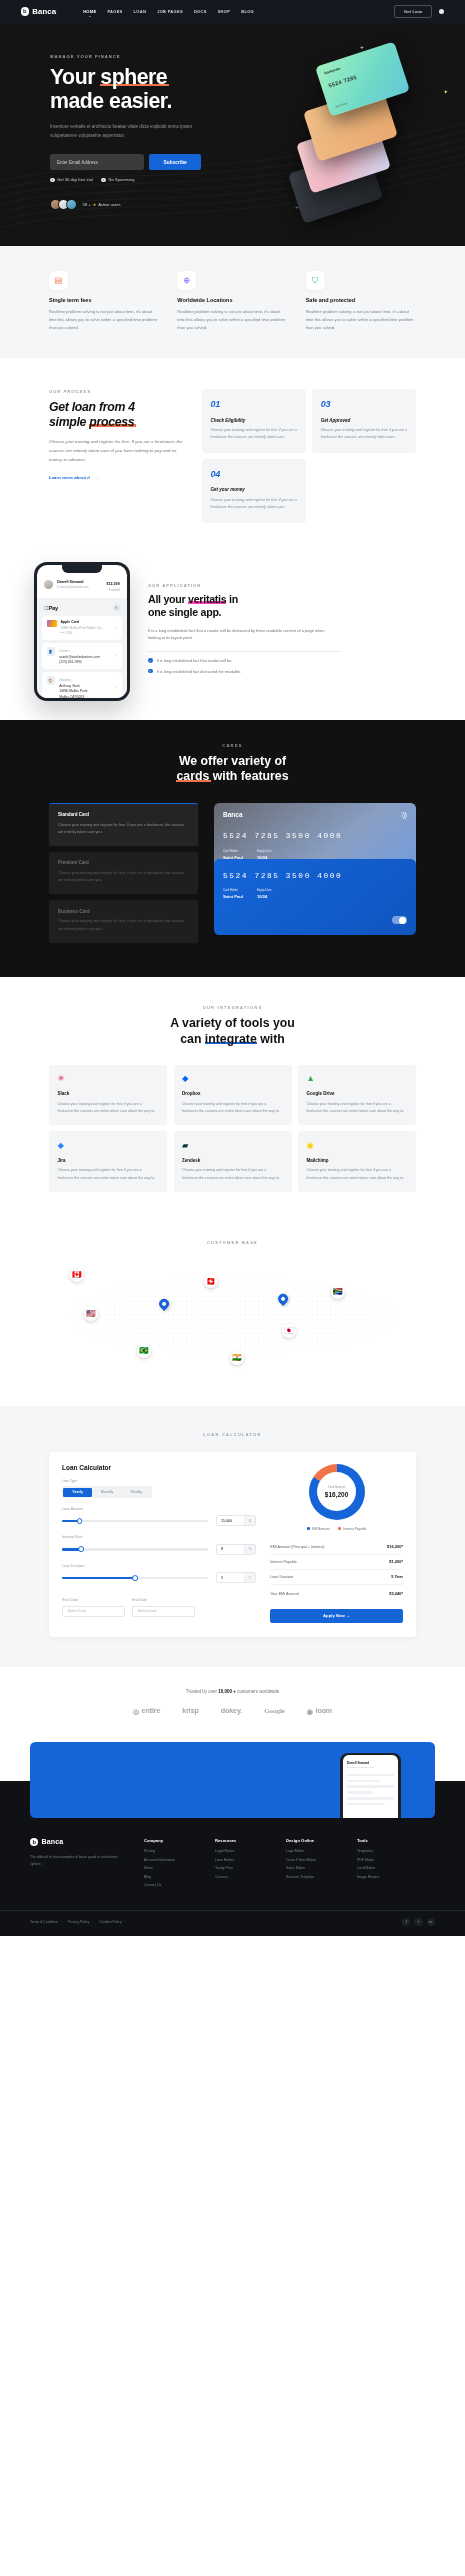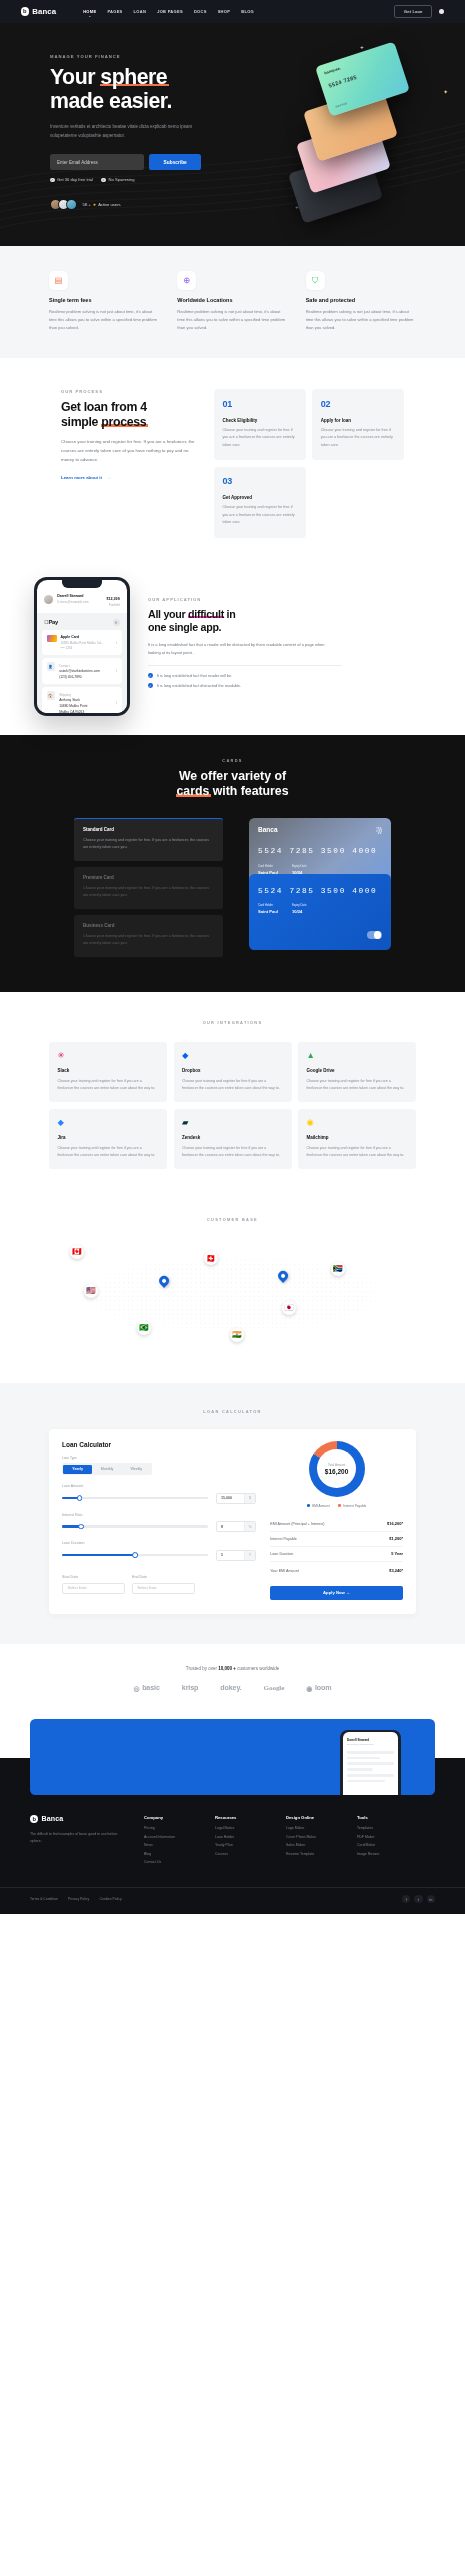--- a/index.html
+++ b/index.html
@@ -75,21 +75,21 @@
   
   .features { background:#f5f6f7; padding:24.6px 0 26px; }
   .feat-grid { display:flex; gap:18px; padding:0 49px; }
   .feat { width:111px; }
   .feat-ic { width:19px; height:19px; border-radius:5.2px; background:#fff; display:flex; align-items:center;
     justify-content:center; font-size:8.4px; box-shadow:0 0.6px 2.6px rgba(0,0,0,.05); }
   .feat h3 { font-size:5.5px; margin-top:7.8px; font-weight:bold; }
   .feat p { font-size:4.1px; color:#7c828a; line-height:2.0; margin-top:4.5px; }
 
   
-  .process { background:#fff; padding:31px 12px 34px; }
+  .process { background:#fff; padding:31px 0 34px;font-style:italic; }
   .proc-row { display:flex; padding:0 49px; gap:17px; }
   .proc-left { width:136px; }
   .proc-left .eyebrow { color:#9aa0a8; }
   .proc-left h2 { font-size:12.3px; line-height:1.22; margin-top:5.2px; font-weight:700; letter-spacing:-0.3px; }
   .proc-left p { font-size:4.4px; color:#6e747c; line-height:2.0; margin-top:8.4px; }
   .learn { color:#1565d8; font-size:4.4px; font-weight:bold; margin-top:10.3px; display:inline-flex; gap:3.9px;
     text-decoration:none; }
   .proc-cards { display:grid; grid-template-columns:1fr 1fr; gap:6.5px; flex:1; }
   .pcard { background:#f4f5f6; border-radius:3.9px; padding:9.7px 8.4px 11px; }
   .pnum { color:#1565d8; font-size:9px; font-weight:bold; letter-spacing:-0.2px; }
@@ -131,21 +131,21 @@
   .app-right p.lead { font-size:4px; color:#6e747c; line-height:1.95; margin-top:7.1px; width:187px; }
   .app-div { height:0.6px; background:#ececec; margin:8.4px 0 7.1px; width:194px; }
   .chk { display:flex; align-items:center; gap:3.9px; font-size:3.9px; color:#6e747c; margin-bottom:5.2px; }
   .chk-ic { width:4.8px; height:4.8px; border-radius:50%; background:#1565d8; color:#fff; font-size:3.2px;
     display:flex; align-items:center; justify-content:center; }
 
   
   .cards { background:#111111; padding:23px 0 28.4px; }
   .c-eyebrow { text-align:center; color:#9aa0a8; font-size:3.9px; letter-spacing:1.3px; font-weight:600; }
   .cards h2 { text-align:center; color:#fff; font-size:12.3px; line-height:1.25; margin-top:5.8px; font-weight:700; }
-  .cards-row { display:flex; gap:26px; padding:0 74px; margin-top:18px; }
+  .cards-row { display:flex; gap:16px; padding:0 49px; margin-top:18px; }
   .c-list { width:149px; }
   .c-item { background:#1f1f1f; border-radius:2.6px; padding:8.4px 9px 9.7px; margin-bottom:5.8px; }
   .c-item.active { border-top:1.3px solid #1565d8; background:#242424; }
   .c-item h4 { font-size:4.5px; color:#fff; font-weight:bold; }
   .c-item.dim h4 { color:#6d7177; }
   .c-item p { font-size:3.7px; color:#8d9299; line-height:2.0; margin-top:4.5px; }
   .c-item.dim p { color:#5a5e64; }
   .c-visual { flex:1; position:relative; }
   .ccard { border-radius:5.2px; padding:8.4px 9px 9px; position:relative; }
   .ccard.top { background:linear-gradient(140deg,#676b72,#8a9fc4 60%,#6f9ce0); height:76px; }
@@ -399,27 +399,27 @@
             <span>→</span>
           </a>
     </div>
     <div class="proc-cards">
       <div class="pcard">
         <div class="pnum">01</div>
         <h4>Check Eligibility</h4>
         <p>Choose your training and register for free if you are a freelancer the courses are entirely taken care.</p>
       </div>
       <div class="pcard">
-        <div class="pnum">02</div>
-        <h4>Apply for loan</h4>
-        <p>Choose your training and register for free if you are a freelancer the courses are entirely taken care.</p>
-      </div>
-      <div class="pcard">
         <div class="pnum">03</div>
         <h4>Get Approved</h4>
+        <p>Choose your training and register for free if you are a freelancer the courses are entirely taken care.</p>
+      </div>
+      <div class="pcard">
+        <div class="pnum">04</div>
+        <h4>Get your money</h4>
         <p>Choose your training and register for free if you are a freelancer the courses are entirely taken care.</p>
       </div>
     </div>
   </div>
 </div>
 
 <div class="appsec">
   <div class="phone">
     <div class="screen">
       <div class="notch"></div>
@@ -466,21 +466,21 @@
             <div class="pit-b">Malibu CA 90263</div>
           </span>
           <span class="chev">›</span>
         </div>
       </div>
     </div>
   </div>
   <div class="app-right">
     <div class="eyebrow" style="color:#9aa0a8">OUR APPLICATION</div>
     <h2>
-      <span>All your </span><span class="hl-pink hl-wrap">difficult</span><span> in</span><br>
+      <span>All your </span><span class="hl-pink hl-wrap">veritatis</span><span> in</span><br>
       <span>one single app.</span>
     </h2>
     <p class="lead">It is a long established fact that a reader will be distracted by there readable content of a page when looking at its layout point .</p>
     <div class="app-div"></div>
     <div class="chk">
       <span class="chk-ic">✓</span>
       <span>It is long established fact that reader will be.</span>
     </div>
     <div class="chk">
       <span class="chk-ic">✓</span>
@@ -540,20 +540,24 @@
           </span>
         </div>
         <span class="cc-chip"></span>
       </div>
     </div>
   </div>
 </div>
 
 <div class="integ">
   <div class="c-eyebrow">OUR INTEGRATIONS</div>
+  <h2>
+    <span>A variety of tools you</span><br>
+    <span>can </span><span class="hl-blue hl-wrap">integrate</span><span> with</span>
+  </h2>
   <div class="ig-grid">
     <div class="ig">
       <div class="ig-ic" style="color:#e01e5a">✳</div>
       <h4>Slack</h4>
       <p>Choose your training and register for free if you are a freelancer the courses are entire taken care about the way to.</p>
     </div>
     <div class="ig">
       <div class="ig-ic" style="color:#0061ff">◆</div>
       <h4>Dropbox</h4>
       <p>Choose your training and register for free if you are a freelancer the courses are entire taken care about the way to.</p>
@@ -698,21 +702,21 @@
       <button class="btn-apply">Apply Now →</button>
     </div>
   </div>
 </div>
 
 <div class="brands">
   <div class="tt">
     <span>Trusted by over </span><b>10,000 +</b><span> customers worldwide</span>
   </div>
   <div class="brand-row">
-    <span class="brand">◎<span>basic</span></span>
+    <span class="brand">◎<span>entire</span></span>
     <span class="brand">krisp</span>
     <span class="brand">dokey.</span>
     <span class="brand" style="font-family:'Liberation Serif',serif">Google</span>
     <span class="brand">◉<span>loom</span></span>
   </div>
 </div>
 
 <div class="ctasec">
   <div class="cta">
     <div class="cta-phone">

